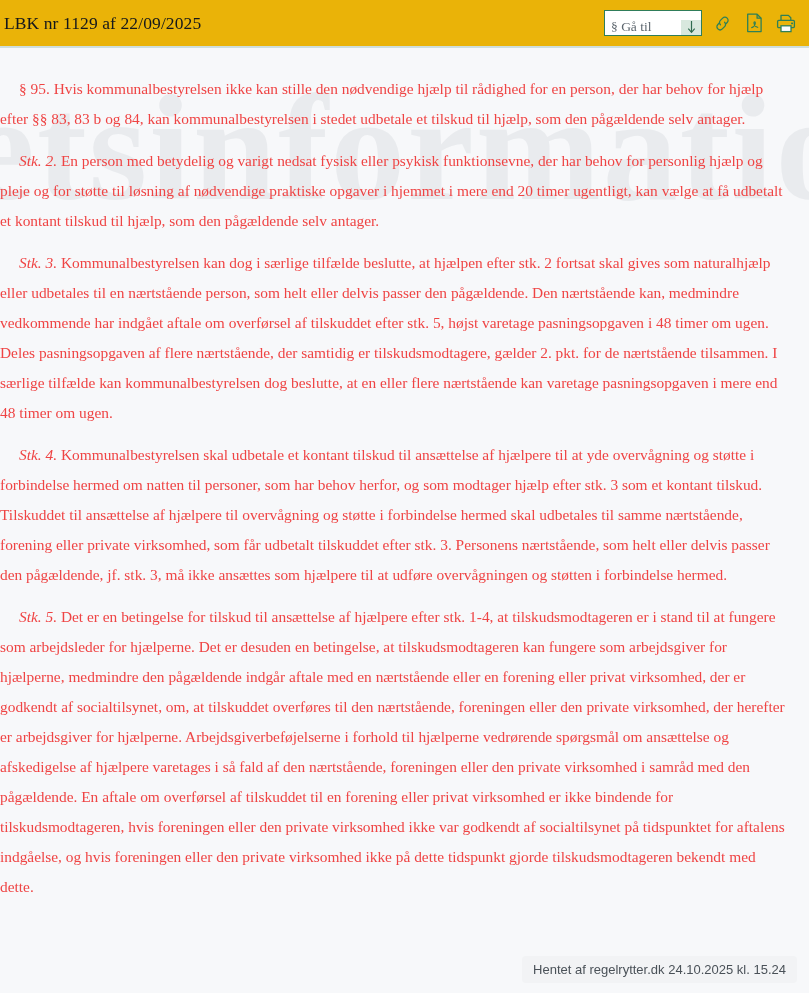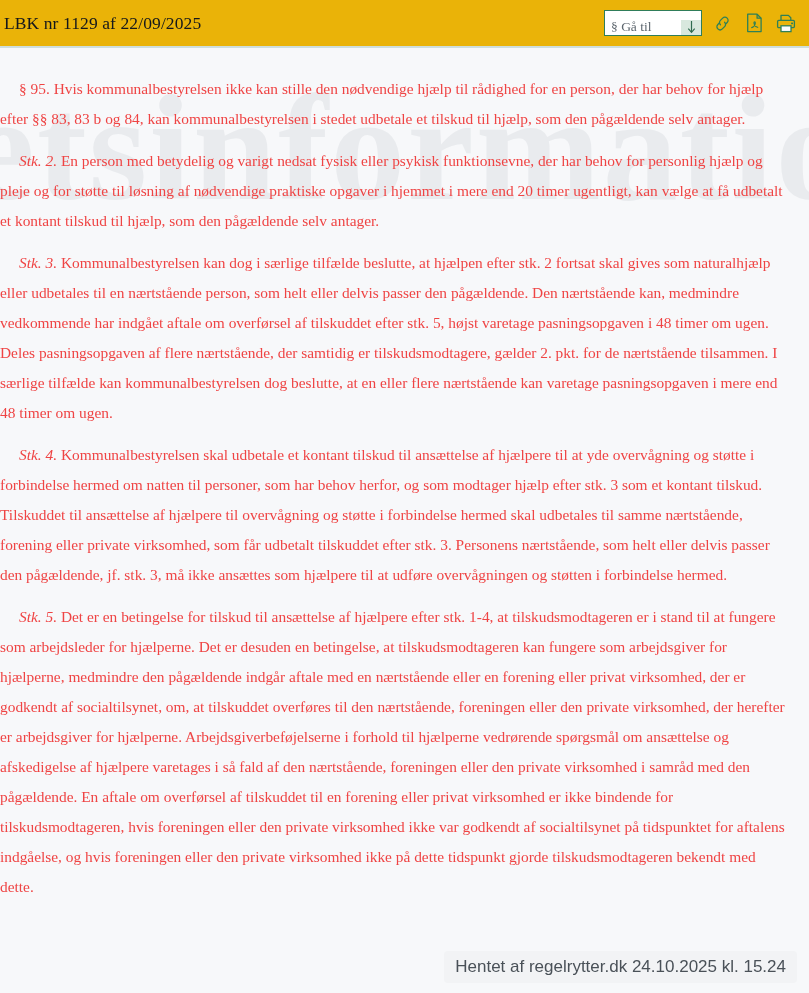--- a/index.html
+++ b/index.html
@@ -139,21 +139,21 @@
     position: absolute;
     right: 12px;
     bottom: 10px;
     z-index: 6;
   }
   .footer-badge {
     background: #f2f3f5;
     border-radius: 4px;
     padding: 6px 11px;
     font-family: "Liberation Sans", "DejaVu Sans", sans-serif;
-    font-size: 17px;
+    font-size: 13px;
     color: #4a5158;
     white-space: nowrap;
   }
 </style>
 </head>
 <body>
 
 <div class="toolbar">
   <div class="doc-title">LBK nr 1129 af 22/09/2025</div>
 

